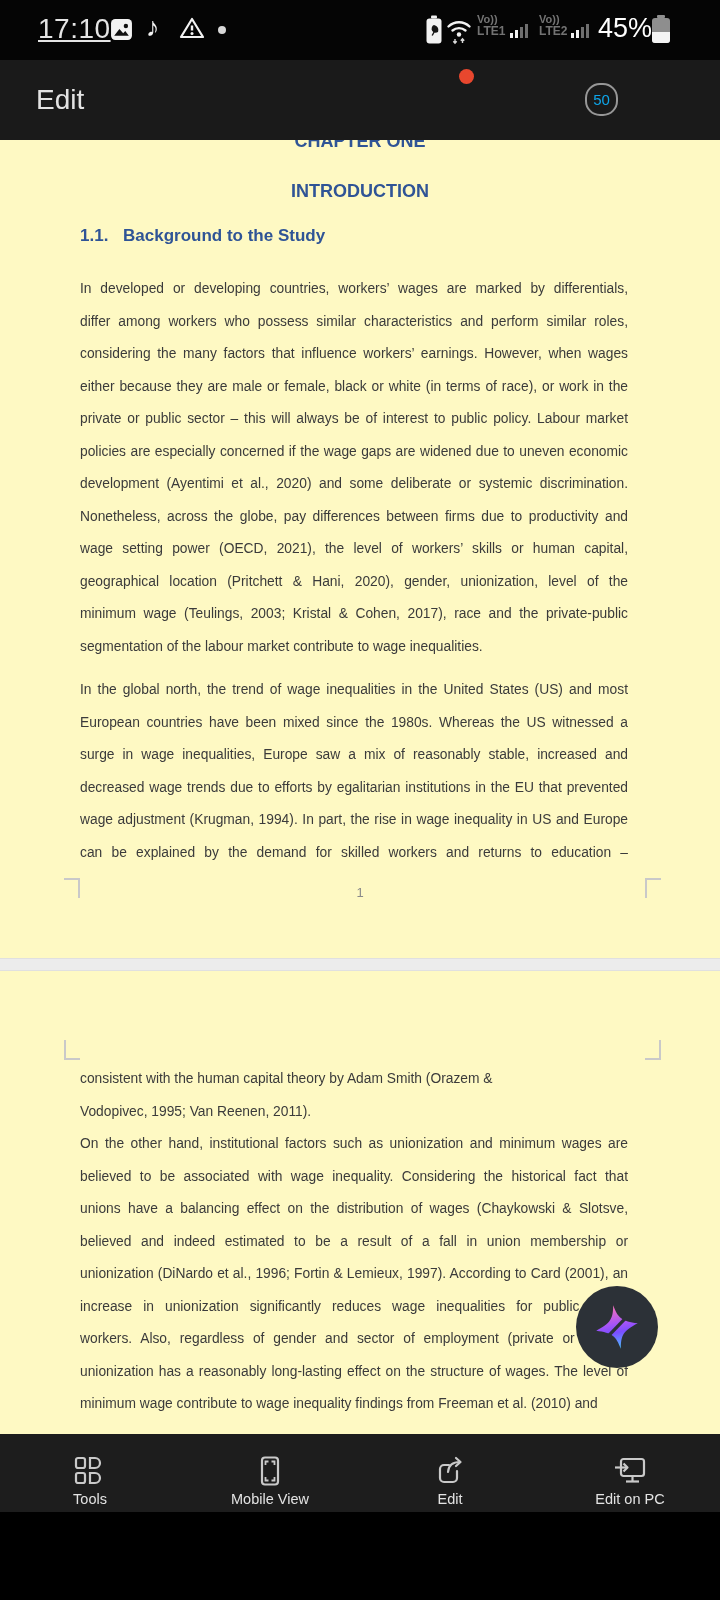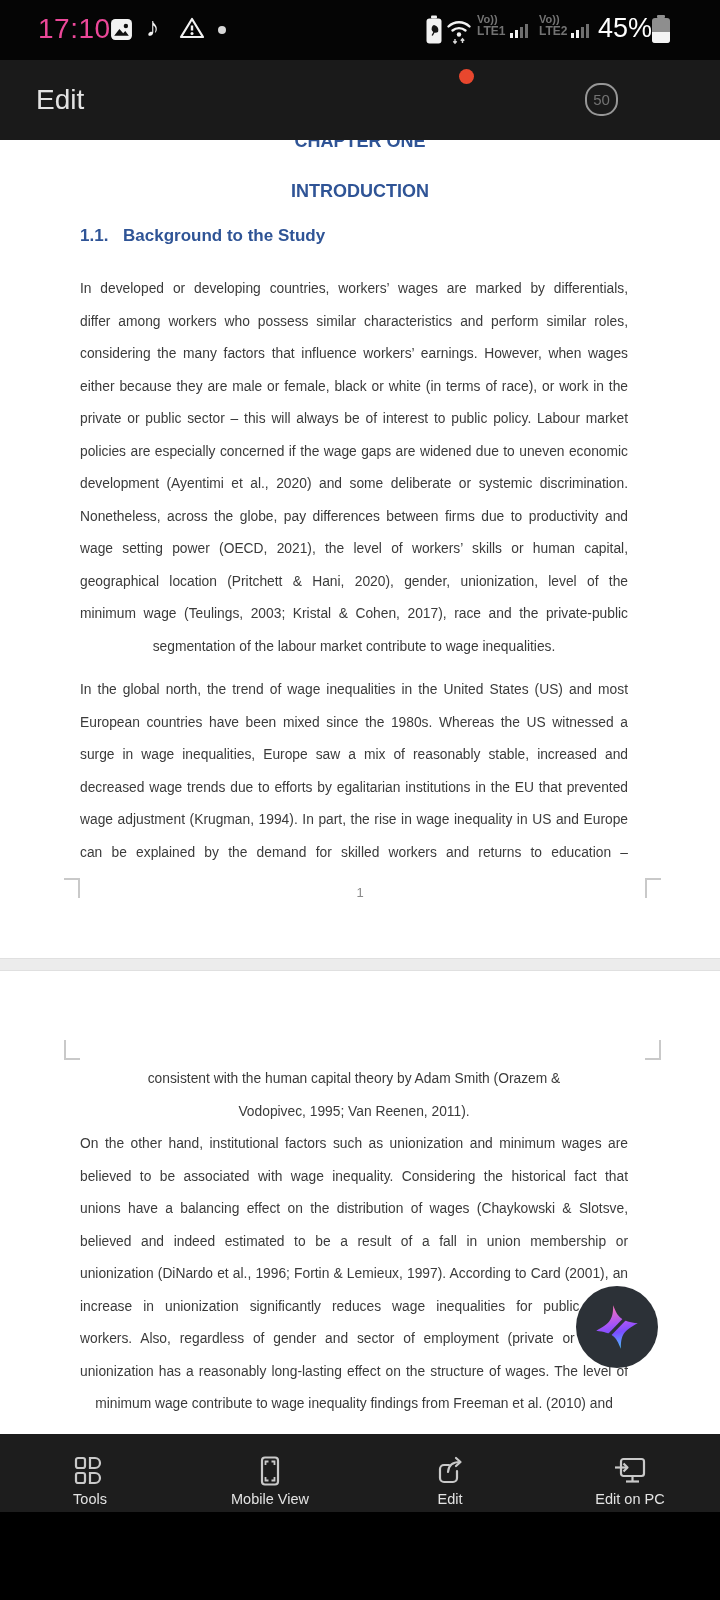--- a/index.html
+++ b/index.html
@@ -3,48 +3,48 @@
 <meta charset="utf-8">
 <style>
   * { margin:0; padding:0; box-sizing:border-box; }
   html,body { background:#000; }
   .screen { position:relative; width:720px; height:1600px; background:#000; overflow:hidden;
             font-family:"Liberation Sans", sans-serif; }
   .abs { position:absolute; }
 
   
   .statusbar { position:absolute; left:0; top:0; width:720px; height:60px; background:#050505; }
-  .time { position:absolute; left:38px; top:13px; font-size:28px; color:#ec4899; letter-spacing:.5px; }
+  .time { position:absolute; left:38px; top:13px; font-size:28px; color:#e5e5e5; letter-spacing:.5px;text-decoration:underline; }
   .sb-ic { position:absolute; }
   .notif-dot { position:absolute; left:218px; top:26px; width:8px; height:8px; border-radius:50%; background:#d8d8d8; }
   .tiktok { position:absolute; left:146px; top:12px; font-size:27px; color:#f2f2f2; }
   .lte-block { position:absolute; top:13px; color:#737373; text-align:left; line-height:12px; }
   .lte-block .vo { font-size:11px; font-weight:bold; }
   .lte-block .lte { font-size:12px; font-weight:bold; }
   .pct { position:absolute; top:13px; font-size:27px; color:#fff; }
   .batt { position:absolute; left:652px; top:15px; width:18px; height:28px; }
   .batt .nub { position:absolute; left:5px; top:0; width:8px; height:3px; background:#8e8e8e; border-radius:1px; }
   .batt .body { position:absolute; left:0; top:3px; width:18px; height:25px; background:#8e8e8e; border-radius:3px; overflow:hidden; }
   .batt .fill { position:absolute; left:0; bottom:0; width:100%; height:45%; background:#f4f4f4; }
 
   
   .editbar { position:absolute; left:0; top:60px; width:720px; height:80px; background:#1a1a1a; }
   .edit-title { position:absolute; left:36px; top:24px; font-size:28px; color:#e3e3e3; }
   .badge50 { position:absolute; left:585px; top:23px; width:33px; height:33px; border:2px solid #979797;
-             border-radius:15px; color:#737373; font-size:15px; display:flex; align-items:center; justify-content:center; }
+             border-radius:15px; color:#0ea5e9; font-size:15px; display:flex; align-items:center; justify-content:center; }
   .red-dot { position:absolute; left:459px; top:9px; width:15px; height:15px; border-radius:50%; background:#e8472e; }
 
   
-  .doc { position:absolute; left:0; top:140px; width:720px; height:1294px; background:#ffffff; overflow:hidden;
+  .doc { position:absolute; left:0; top:140px; width:720px; height:1294px; background:#fef9c3; overflow:hidden;
          color:#3b3b3b; }
   .h-center { position:absolute; left:0; width:720px; text-align:center; color:#2F5496; font-weight:bold; font-size:18px; }
   .h-sect { position:absolute; left:80px; color:#2F5496; font-weight:bold; font-size:17px; }
   .h-sect .num { display:inline-block; width:43px; }
   .para { position:absolute; left:80px; width:548px; font-size:13.8px; }
-  .docline { height:32.5px; line-height:32.5px; overflow:hidden; text-align:center; white-space:normal; }
+  .docline { height:32.5px; line-height:32.5px; overflow:hidden; text-align:left; white-space:normal; }
   .docline.j { text-align:justify; }
   .docline.j::after { content:""; display:inline-block; width:100%; height:0; }
   .pagenum { position:absolute; left:0; top:745px; width:720px; text-align:center; font-size:13px; color:#8a8a8a; }
   .mark { position:absolute; width:16px; height:20px; border:0 solid #c9c9c9; }
   .mark.tl { border-top-width:2px; border-right-width:2px; }
   .mark.tr { border-top-width:2px; border-left-width:2px; }
   .mark.bl { border-bottom-width:2px; border-left-width:2px; }
   .mark.br { border-bottom-width:2px; border-right-width:2px; }
   .pagegap { position:absolute; left:0; top:818px; width:720px; height:13px; background:#ececec;
              border-top:1px solid #e0e0e0; border-bottom:1px solid #e0e0e0; }

